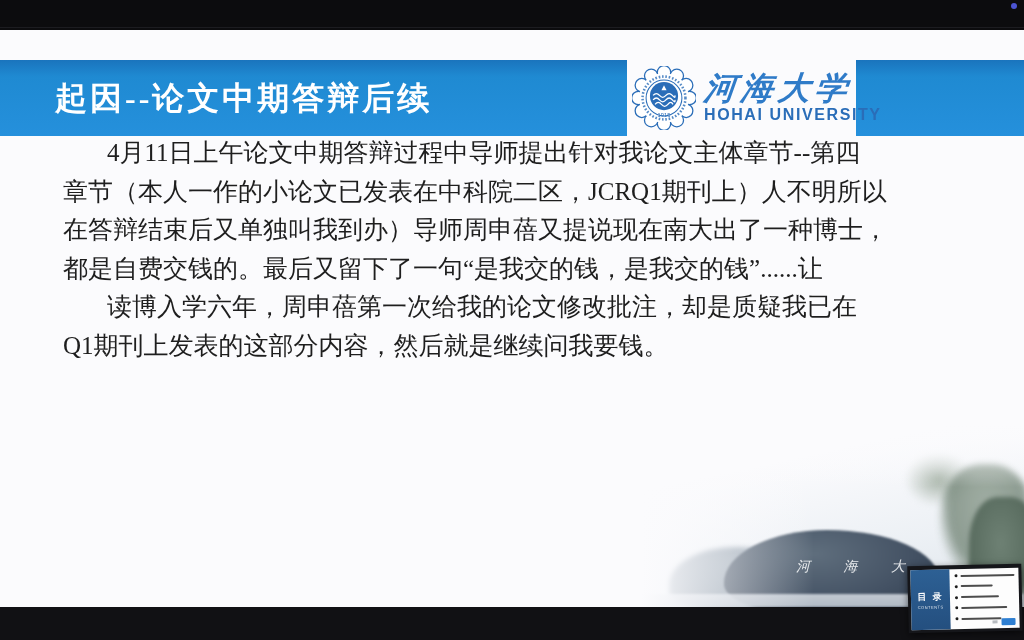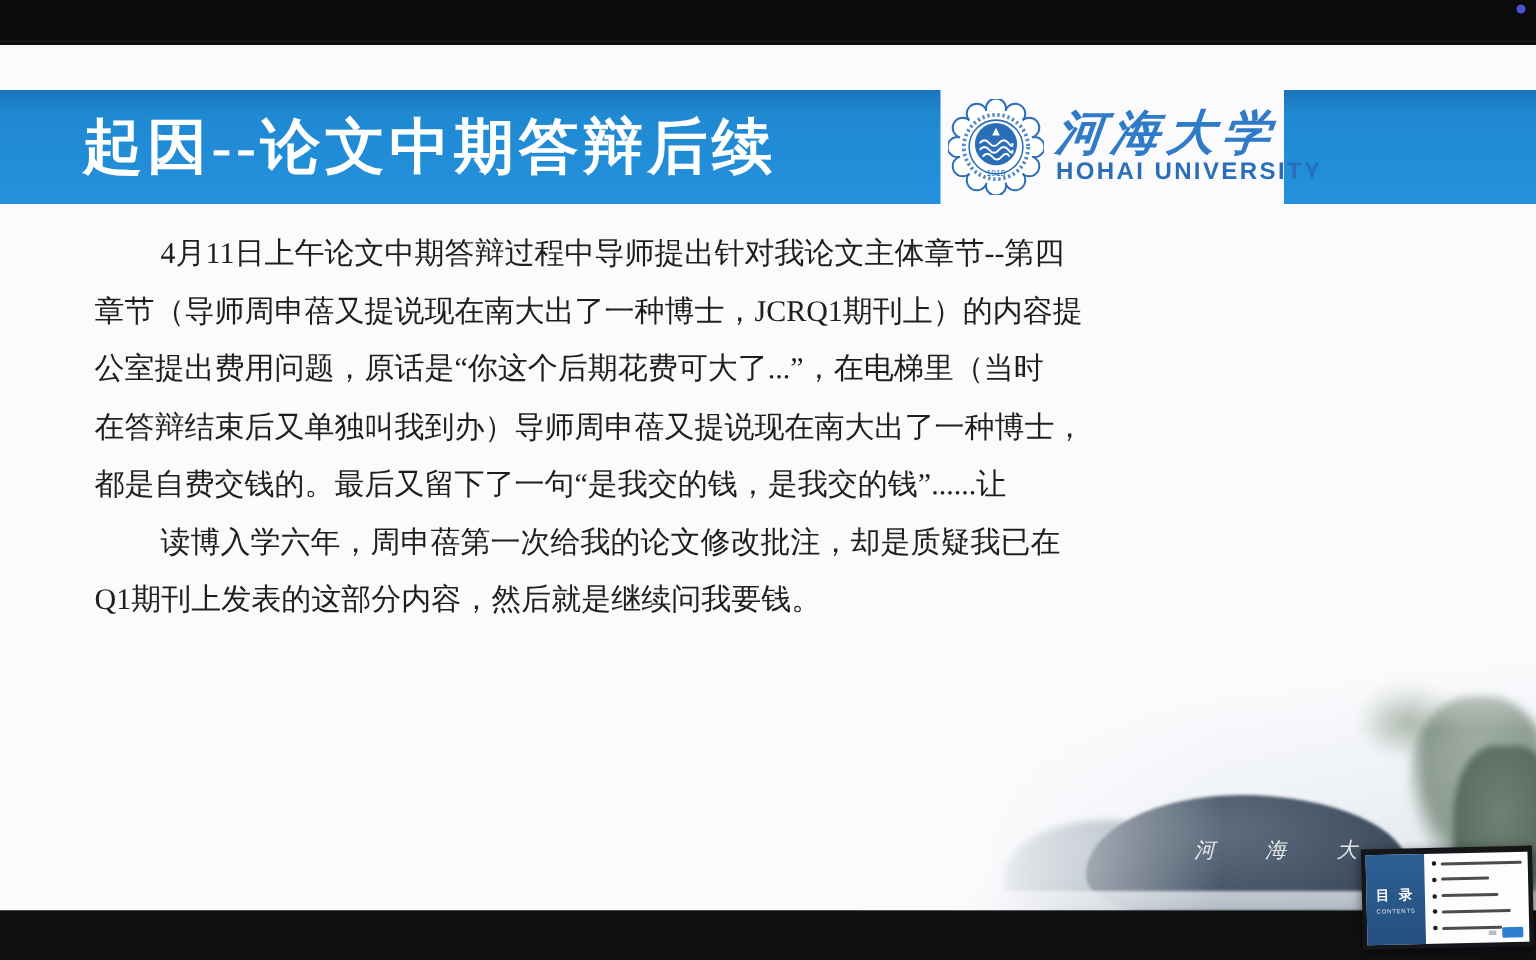--- a/index.html
+++ b/index.html
@@ -18,36 +18,36 @@
   
   .slide { position:absolute; left:0; top:30px; width:1024px; height:577px; background:#fbfbfd; overflow:hidden; }
 
   
   .header-bar { position:absolute; top:30px; height:76px;
     background:linear-gradient(180deg,#1a74bd 0%, #1f8ad2 22%, #2590dc 100%); }
   .header-bar.left  { left:0; width:627px; }
   .header-bar.right { left:856px; width:168px; }
   .slide-title {
     position:absolute; left:55px; top:30px; height:76px; line-height:76px;
-    color:#ffffff; font-size:40px; font-weight:700; letter-spacing:3px; white-space:nowrap;
+    color:#ffffff; font-size:32px; font-weight:700; letter-spacing:3px; white-space:nowrap;
   }
   .logo-block { position:absolute; left:632px; top:32px; width:222px; height:72px; display:flex; align-items:center; }
   .seal { width:64px; height:64px; flex:0 0 auto; }
   .logo-text { margin-left:8px; display:flex; flex-direction:column; align-items:flex-start; }
   .logo-cn {
     color:#2f7bc8; font-size:32px; font-weight:600; font-style:italic;
     letter-spacing:5px; transform:skewX(-6deg); line-height:1.05; white-space:nowrap;
   }
   .logo-en {
     color:#2a6db8; font-size:16px; letter-spacing:1.6px; font-weight:700;
     font-family:"Liberation Sans","DejaVu Sans",sans-serif; margin-top:1px; white-space:nowrap;
   }
 
   
-  .body-text { position:absolute; left:63px; top:120px; width:660px; color:#1e1e1e; font-size:20px; }
+  .body-text { position:absolute; left:63px; top:104px; width:660px; color:#1e1e1e; font-size:25px; }
   .body-line { height:38.5px; line-height:38.5px; white-space:nowrap; }
   .body-line.indent { padding-left:44px; }
 
   
   .photo { position:absolute; right:0; bottom:0; width:450px; height:195px; overflow:hidden; }
   .photo .mist-base { position:absolute; inset:0;
     background:linear-gradient(168deg, rgba(250,251,253,0) 32%, rgba(233,238,243,0.8) 68%, rgba(219,226,233,0.95) 100%); }
   .photo .tree-far { position:absolute; left:365px; top:52px; width:95px; height:120px;
     background:radial-gradient(ellipse at 50% 35%, #93a295 0%, #7c8d80 55%, rgba(124,141,128,0) 75%);
     filter:blur(3px); opacity:.85; border-radius:45%; }
@@ -132,22 +132,21 @@
         <text x="50" y="80" text-anchor="middle" font-size="9" fill="#2a6db8" font-family="Liberation Sans, sans-serif">1915</text>
       </svg>
       <div class="logo-text">
         <div class="logo-cn">河海大学</div>
         <div class="logo-en">HOHAI UNIVERSITY</div>
       </div>
     </div>
 
     <div class="body-text">
       <div class="body-line indent">4月11日上午论文中期答辩过程中导师提出针对我论文主体章节--第四</div>
-      <div class="body-line">章节（导师周申蓓又提说现在南大出了一种博士，JCRQ1期刊上）的内容提</div>
-      <div class="body-line">公室提出费用问题，原话是“你这个后期花费可大了...”，在电梯里（当时</div>
+      <div class="body-line">章节（本人一作的小论文已发表在中科院二区，JCRQ1期刊上）人不明所以</div>
       <div class="body-line">在答辩结束后又单独叫我到办）导师周申蓓又提说现在南大出了一种博士，</div>
       <div class="body-line">都是自费交钱的。最后又留下了一句“是我交的钱，是我交的钱”......让</div>
       <div class="body-line indent">读博入学六年，周申蓓第一次给我的论文修改批注，却是质疑我已在</div>
       <div class="body-line">Q1期刊上发表的这部分内容，然后就是继续问我要钱。</div>
     </div>
 
     <div class="photo">
       <div class="mist-base"></div>
       <div class="tree-top"></div>
       <div class="tree-far"></div>

